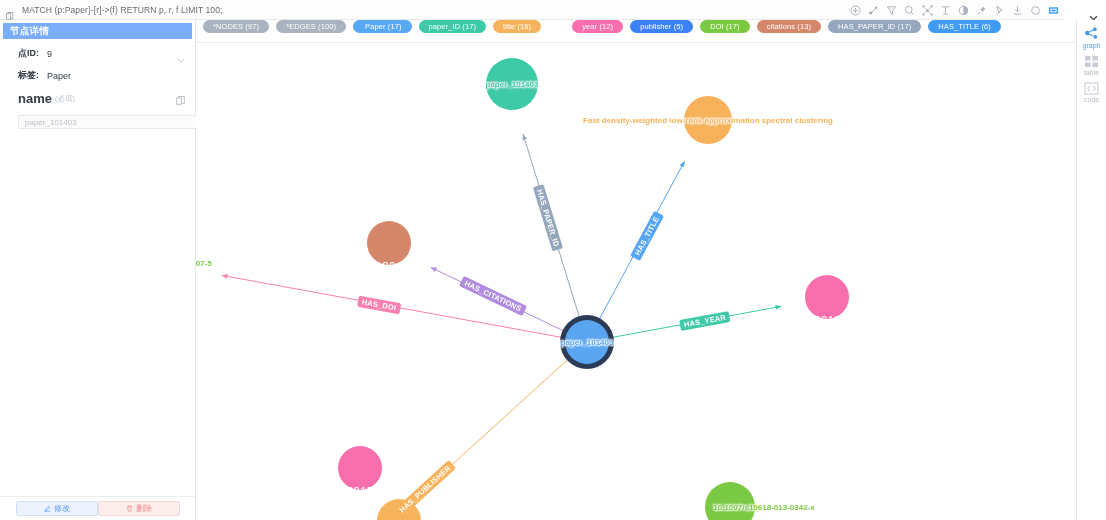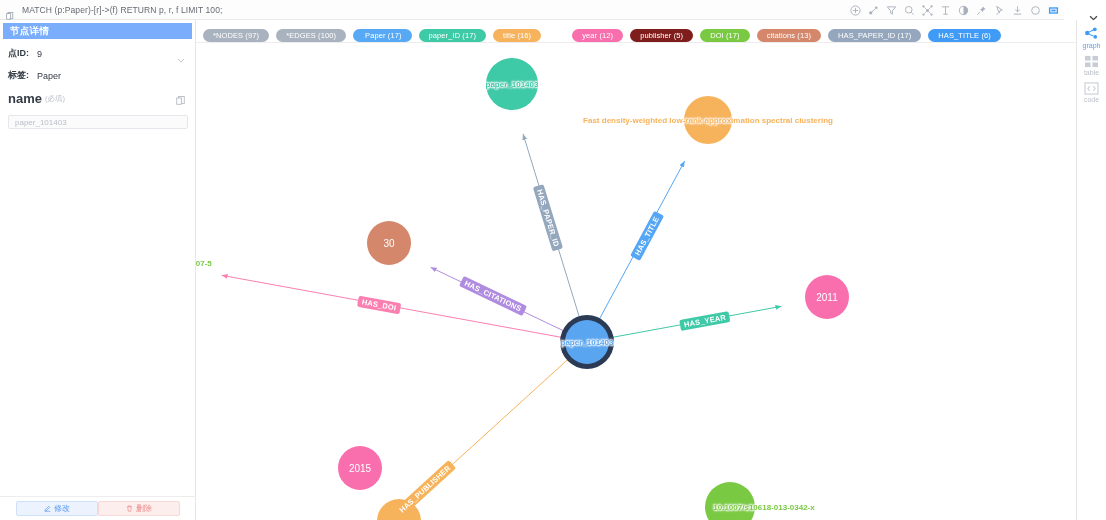--- a/index.html
+++ b/index.html
@@ -36,21 +36,21 @@
   
   .leftpanel {
     position: absolute; top: 20px; left: 0; width: 196px; height: 500px;
     background: #ffffff; border-right: 1px solid #e6e6e6;
   }
   .panel-title {
     margin: 3px 3px 0 3px; height: 16px; background: #7aaefc;
     color: #ffffff; font-size: 9.5px; display: flex; align-items: center;
     padding-left: 7px; font-weight: bold; letter-spacing: .3px;
   }
-  .panel-body { padding: 8px 8px 4px 8px; position: relative; }
+  .panel-body { padding: 8px 8px 4px 8px; position: relative; margin-left: 10px; }
   .prow { display: flex; align-items: center; margin-bottom: 9px; position: relative; }
   .plabel { font-size: 9px; color: #333b45; font-weight: bold; }
   .pvalue { font-size: 9px; color: #333b45; margin-left: 8px; }
   .plabel-norm { font-size: 13px; color: #333b45; font-weight: bold; text-align: center; }
   .req { font-size: 7.5px; color: #bcc2cb; margin-left: 3px; }
   .chev {
     position: absolute; right: 2px; top: 2px; width: 8px; height: 5px;
   }
   .copy-ic { position: absolute; right: 2px; top: 0px; }
   .field {
@@ -68,21 +68,21 @@
     display: flex; align-items: center; justify-content: center; gap: 3px;
     cursor: pointer;
   }
   .pbtn.edit { background: #ecf3ff; border: 1px solid #cfe0fb; color: #5d9cf5; }
   .pbtn.del  { background: #fdeeee; border: 1px solid #f8d7d7; color: #f08a8a; }
 
   
   .chipbar {
     position: absolute; top: 20px; left: 196px; width: 880px; height: 23px;
     background: #ffffff; border-bottom: 1px solid #ededed;
-    display: flex; align-items: flex-end; padding-left: 7px; gap: 7px;
+    display: flex; align-items: flex-start; padding-left: 7px; gap: 7px;
     overflow: hidden;
   }
   .chip {
     height: 13px; border-radius: 7px; color: #ffffff; font-size: 7.5px;
     display: flex; align-items: center; justify-content: center;
     padding: 0 10px; white-space: nowrap; cursor: pointer; letter-spacing: .1px;
   }
   .chip-more {
     position: absolute; right: 8px; top: 7px; width: 9px; height: 6px; cursor: pointer;
   }
@@ -110,22 +110,22 @@
     position: absolute; font-size: 8px; white-space: nowrap;
     transform: translate(-50%, -50%); pointer-events: none;
     padding: 0 2px; border-radius: 2px;
   }
   .edgelabel {
     position: absolute; font-size: 7.5px; color: #ffffff; white-space: nowrap;
     padding: 1px 4px; border-radius: 2px; transform-origin: 50% 50%;
     font-weight: bold; letter-spacing: .2px;
   }
   .innerlabel {
-    position: absolute; font-size: 10px; color: #ffffff;
-    transform: translate(-50%, -50%); pointer-events: none; white-space: nowrap;
+    position: absolute; font-size: 12px; color: #ffffff;
+    transform: translate(-50%, -50%); pointer-events: none; white-space: nowrap; margin-top: 24px;
   }
 </style>
 </head>
 <body>
 
 <div id="app">
 
   <div class="querybar">
     <span class="query-copy">
       <svg width="8" height="8" viewBox="0 0 10 10">
@@ -257,21 +257,21 @@
     </div>
   </div>
 
   <div class="chipbar" id="chipbar">
       <div class="chip" style="background: rgb(169, 179, 191);">*NODES (97)</div>
       <div class="chip" style="background: rgb(169, 179, 191);">*EDGES (100)</div>
       <div class="chip" style="background: rgb(87, 168, 245); padding-left: 12px;">Paper (17)</div>
       <div class="chip" style="background: rgb(62, 201, 167);">paper_ID (17)</div>
       <div class="chip" style="background: rgb(247, 179, 92);">title (16)</div>
       <div class="chip" style="background: rgb(249, 111, 174); margin-left: 24px;">year (12)</div>
-      <div class="chip" style="background: #7f1d1d;">publisher (5)</div>
+      <div class="chip" style="background: #3b82f6;">publisher (5)</div>
       <div class="chip" style="background: rgb(122, 201, 67);">DOI (17)</div>
       <div class="chip" style="background: rgb(212, 135, 106);">citations (13)</div>
       <div class="chip" style="background: rgb(148, 167, 189);">HAS_PAPER_ID (17)</div>
       <div class="chip" style="background: rgb(63, 155, 245);">HAS_TITLE (6)</div>
     </div>
   <span class="chip-more">
     <svg width="9" height="6" viewBox="0 0 10 7">
         <path d="M1 1.4l4 4 4-4" fill="none" stroke="#4a4a4a" stroke-width="1.6"></path>
       </svg>
   </span>

